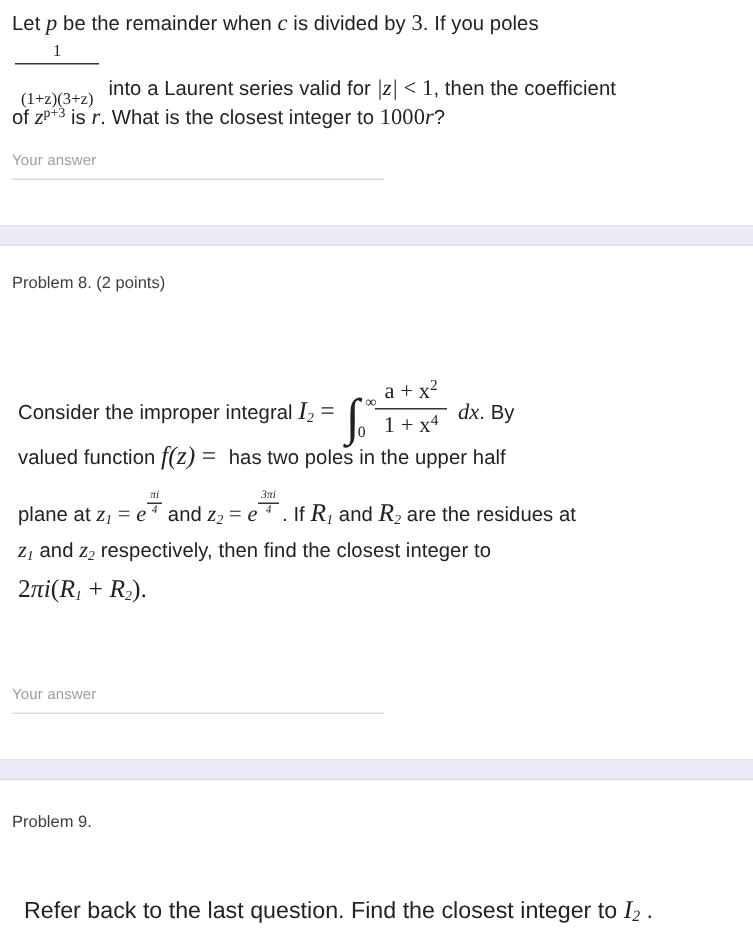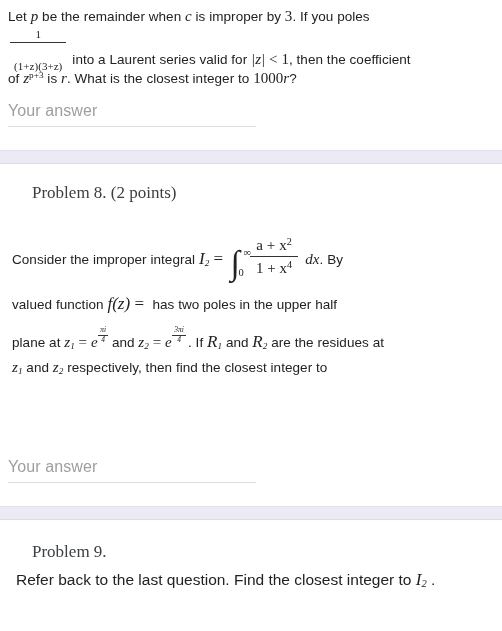--- a/index.html
+++ b/index.html
@@ -79,21 +79,21 @@
   .frac.small .num { font-size: 11px; }
 
   
   .dfrac {
     display: inline-block;
     vertical-align: -0.62em;
     text-align: center;
     font-family: "Liberation Serif", serif;
     font-size: 15px;
     line-height: 1.15;
-    margin: 0 3px;
+    margin: 16px 3px;
   }
   .dfrac .num {
     display: block;
     padding: 0 6px 2px 6px;
     border-bottom: 1px solid #333;
     white-space: nowrap;
   }
   .dfrac .den {
     display: block;
     padding: 2px 6px 0 6px;
@@ -145,21 +145,21 @@
     bottom: -1px;
     left: 8px;
     font-style: normal;
   }
 
   
   .answer-field {
     position: absolute;
   }
   .answer-label {
-    font-size: 16px;
+    font-size: 10px;
     color: #9e9e9e;
     font-family: "Liberation Sans", sans-serif;
     letter-spacing: 0.1px;
   }
   .answer-rule {
     margin-top: 6px;
     width: 248px;
     height: 1px;
     background: #dadce0;
   }
@@ -171,44 +171,43 @@
     width: 502px;
     height: 14px;
     background: #eceaf4;
     border-top: 1px solid #e3e1ee;
     border-bottom: 1px solid #dedbec;
     box-sizing: border-box;
   }
 
   .section-title {
     position: absolute;
-    font-size: 17px;
+    font-size: 11px;
     color: #3c4043;
-    font-family: Liberation Serif, serif;
-    margin-left: 24px;
+    font-family: Liberation Sans, sans-serif;
   }
 
   .big-prompt {
     position: absolute;
     font-size: 15.5px;
     color: #222222;
     font-family: "Liberation Sans", sans-serif;
     line-height: 24px;
   }
 
   
   .blk { position: absolute; }
 </style>
 </head>
 <body>
 
 <div class="blk q-body" style="left:8px; top:2px; width:488px;">
 
   <div style="height:27px;">
-    <span>Let </span><span class="math">p</span><span> be the remainder when </span><span class="math">c</span><span> is improper by </span><span class="math-up">3</span><span>. If you poles</span>
+    <span>Let </span><span class="math">p</span><span> be the remainder when </span><span class="math">c</span><span> is divided by </span><span class="math-up">3</span><span>. If you poles</span>
   </div>
 
   <div style="height:32px; line-height:32px;">
     <span class="frac small"><span class="num">1</span><span class="den">(1+z)(3+z)</span></span><span style="margin-left:4px;">into a Laurent series valid for </span><span class="math">|z|</span><span class="math-up"> &lt; </span><span class="math-up">1</span><span>, then the coefficient</span>
   </div>
 
   <div style="height:27px;">
     <span>of </span><span class="math">z</span><sup class="msup">p+3</sup><span> is </span><span class="math">r</span><span>. What is the closest integer to </span><span class="math-up">1000</span><span class="math">r</span><span>?</span>
   </div>
 </div>
@@ -234,26 +233,29 @@
   </div>
 
   <div style="height:28px; line-height:28px;">
     <span>plane at </span><span class="math">z</span><sub class="msub">1</sub><span class="math-up"> = </span><span class="math">e</span><span class="expfrac"><span class="num">πi</span><span class="den">4</span></span><span> and </span><span class="math">z</span><sub class="msub">2</sub><span class="math-up"> = </span><span class="math">e</span><span class="expfrac"><span class="num">3πi</span><span class="den">4</span></span><span style="margin-left:2px;">. If </span><span class="mathbig">R</span><sub class="msub">1</sub><span> and </span><span class="mathbig">R</span><sub class="msub">2</sub><span> are the residues at</span>
   </div>
 
   <div style="height:26px; line-height:26px;">
     <span class="math">z</span><sub class="msub">1</sub><span> and </span><span class="math">z</span><sub class="msub">2</sub><span> respectively, then find the closest integer to</span>
   </div>
 
+  <div style="height:26px; line-height:26px;">
+    <span class="mathbig-up">2</span><span class="mathbig">πi</span><span class="mathbig-up">(</span><span class="mathbig">R</span><sub class="msub">1</sub><span class="mathbig-up"> + </span><span class="mathbig">R</span><sub class="msub">2</sub><span class="mathbig-up">).</span>
+  </div>
 </div>
 
 <div class="answer-field" style="left:8px; top:458px;">
   <div class="answer-label">Your answer</div>
   <div class="answer-rule"></div>
 </div>
 
 <div class="sep-band" style="top:506px;"></div>
 
 <div class="section-title" style="left:8px; top:542px;text-align:right;">Problem 9.</div>
 
-<div class="big-prompt" style="left:16px; top:568px; width:486px;">
+<div class="big-prompt" style="left:16px; top:595px; width:486px;">
   <span>Refer back to the last question. Find the closest integer to </span><span class="mathbig">I</span><sub class="msub">2</sub><span> .</span>
 </div>
 
 </body></html>

